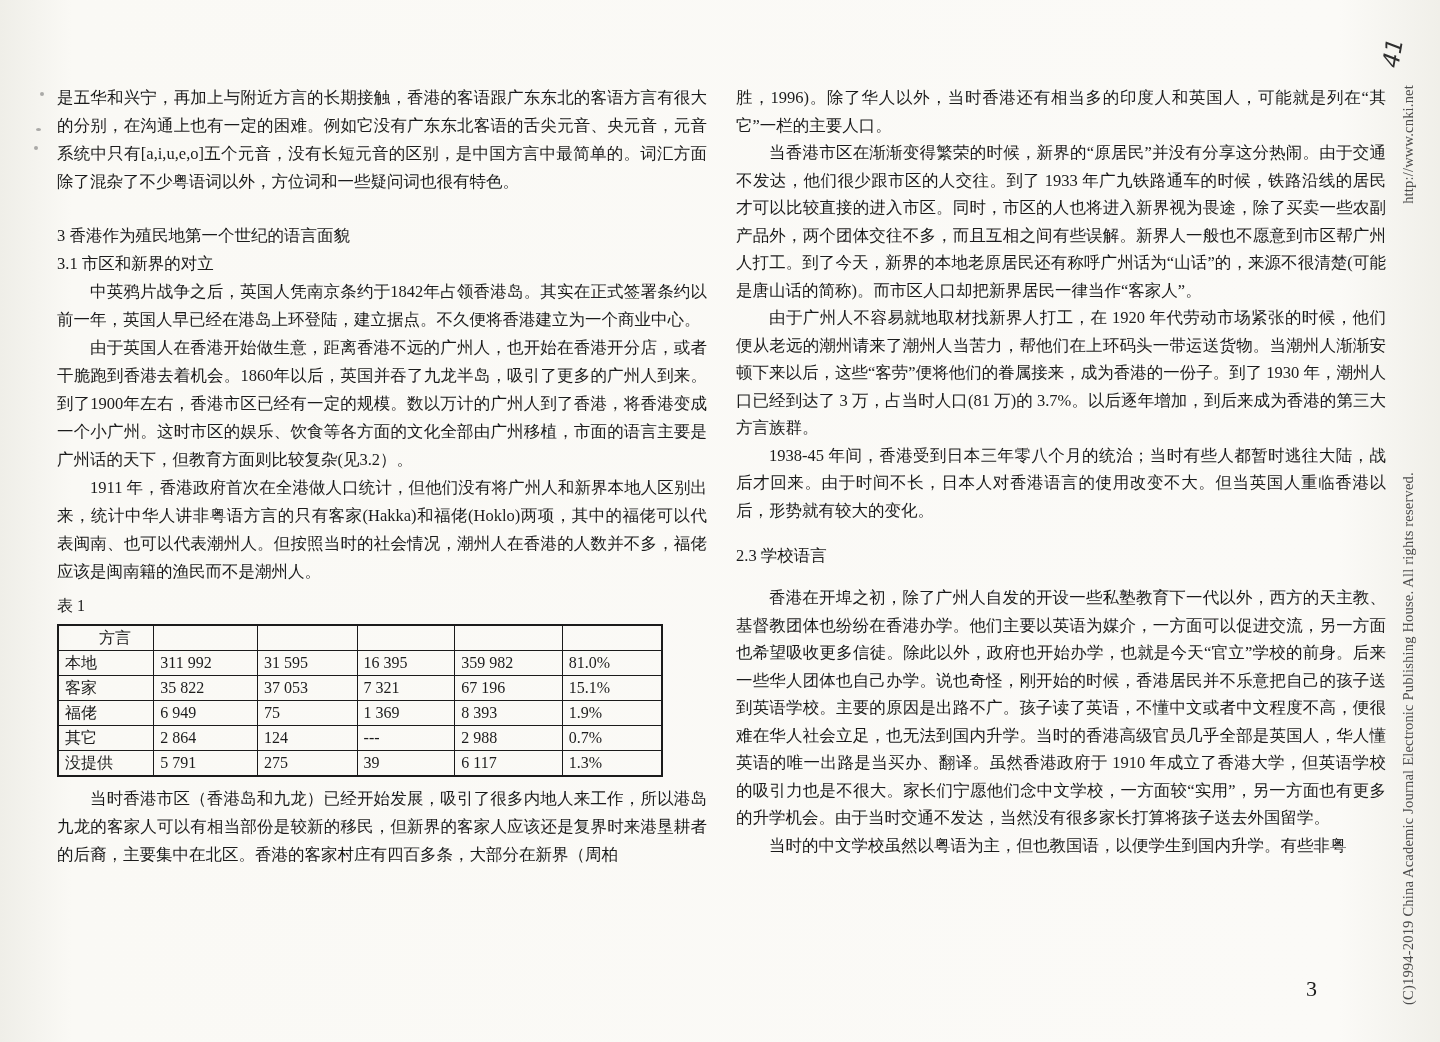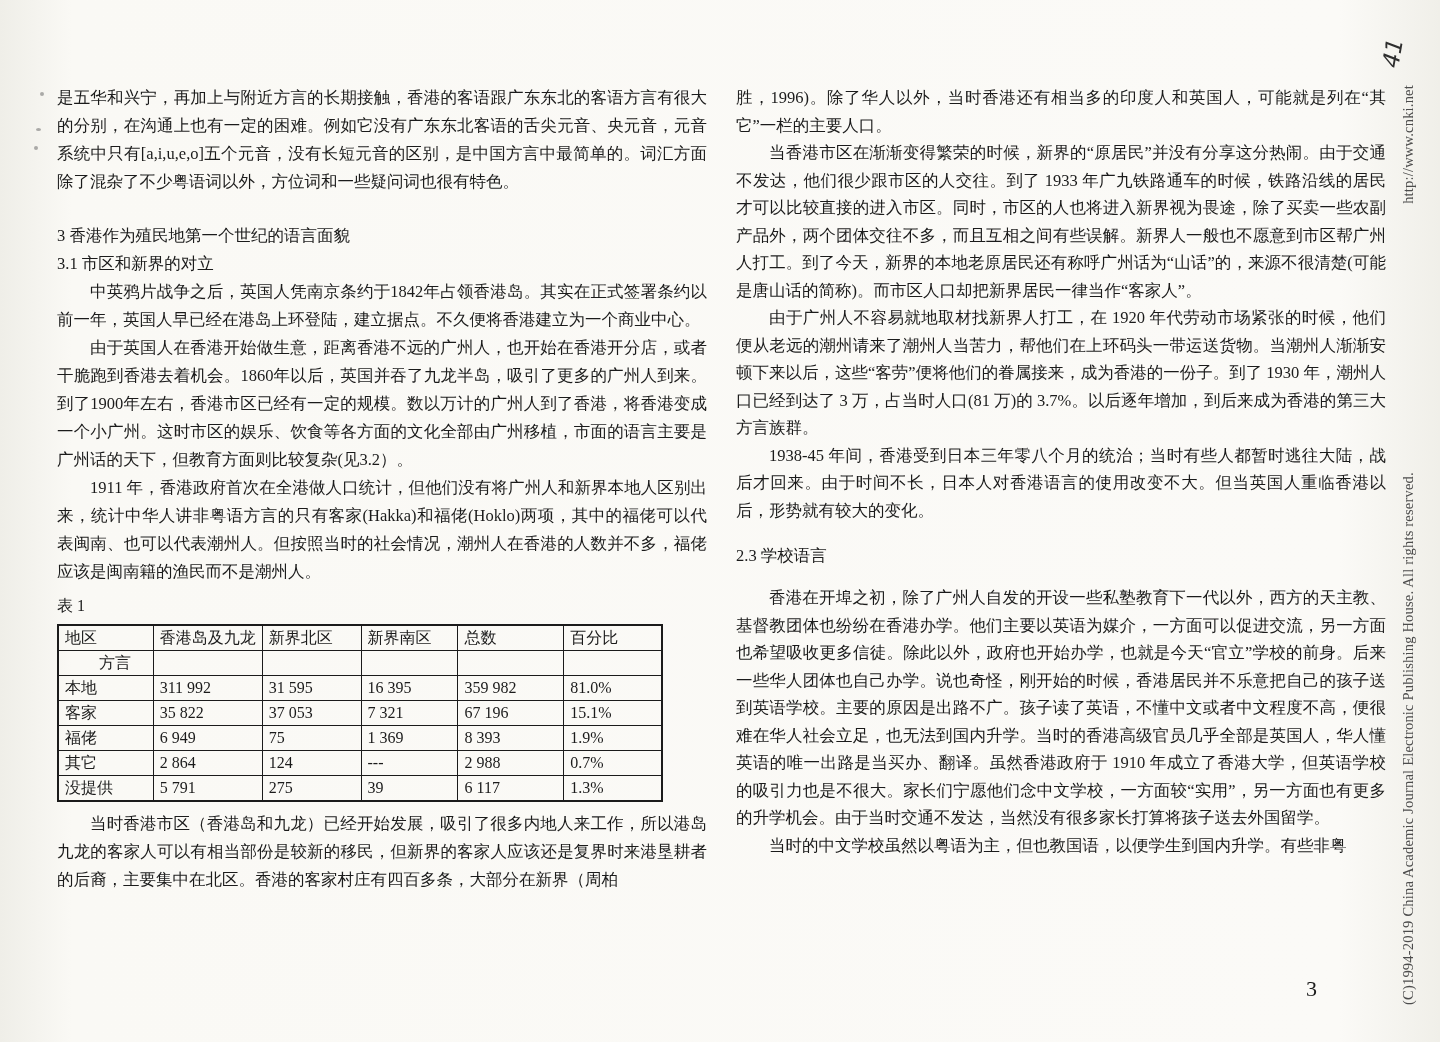--- a/index.html
+++ b/index.html
@@ -105,28 +105,20 @@
     <table class="dialect">
       <colgroup>
         <col style="width:96px">
           <col style="width:104px">
           <col style="width:100px">
         <col style="width:98px">
           <col style="width:108px">
           <col style="width:100px">
       </colgroup>
       <tbody>
-        <tr>
-          <td>地区</td>
-          <td>香港岛及九龙</td>
-          <td>新界北区</td>
-          <td>新界南区</td>
-          <td>总数</td>
-          <td>百分比</td>
-        </tr>
         <tr class="subhead">
           <td>方言</td>
           <td></td>
           <td></td>
           <td></td>
           <td></td>
           <td></td>
         </tr>
       <tr>
             <td>本地</td>

